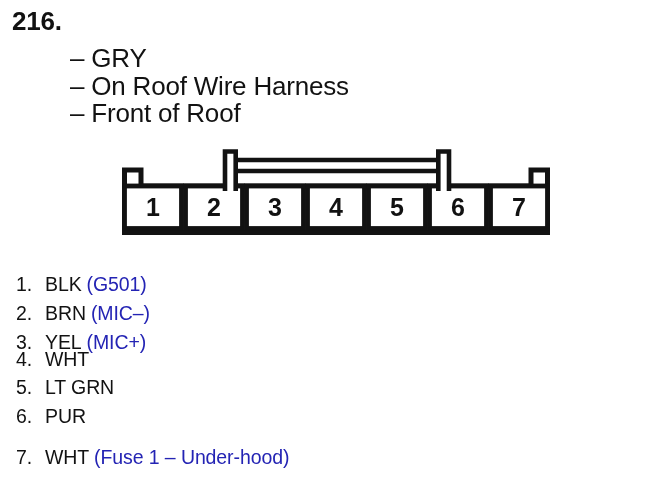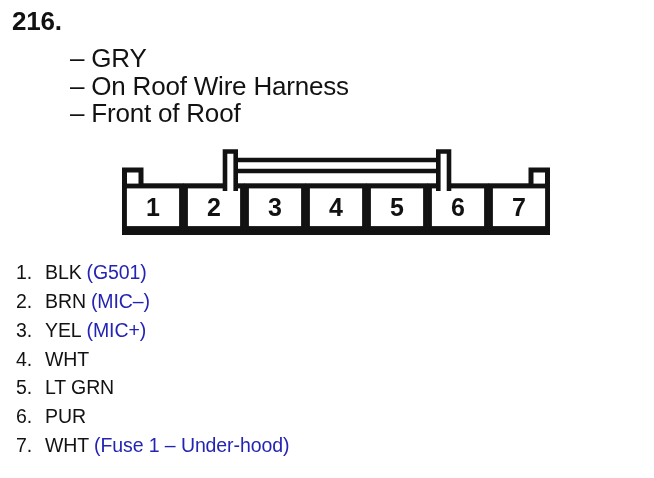--- a/index.html
+++ b/index.html
@@ -39,21 +39,21 @@
   }
 
   
   .pin-list{position:absolute;left:16px;top:258px;}
   .pin-row{
     display:flex;align-items:baseline;column-gap:5px;
     height:28.85px;font-size:19.5px;line-height:28.85px;
     white-space:nowrap;letter-spacing:-0.1px;
   }
   .pin-num{width:24px;display:inline-block;}
-  .wire-fn{color:var(--accent_blue,#2424b4);}
+  .wire-fn{color:var(--accent_blue,#2424b4);margin-top:12px;}
 </style>
 </head>
 <body>
 
 <div class="page">
 
   <div class="title-row">
     <span>216.</span>
   </div>
 

